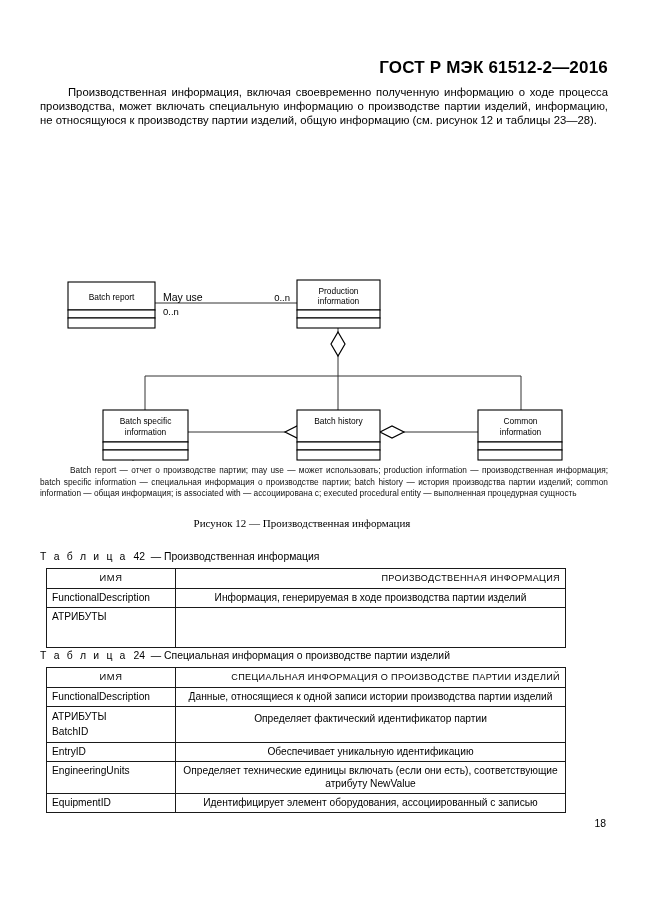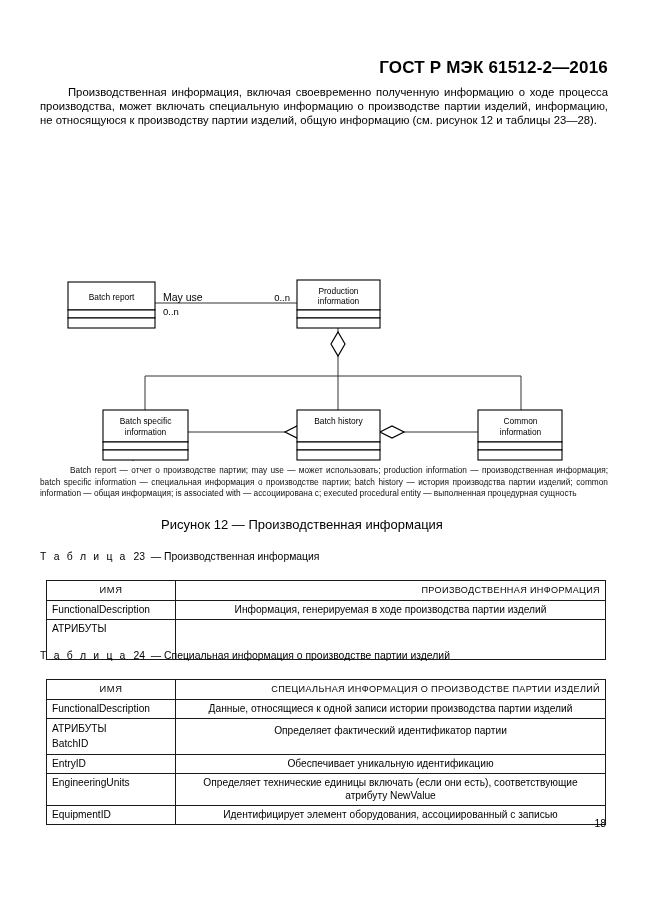--- a/index.html
+++ b/index.html
@@ -35,38 +35,37 @@
   
   .legend{
     position:absolute;left:40px;top:465px;width:568px;
     font-size:8.3px;line-height:11.6px;text-align:justify;
     color:#111;text-indent:30px;
   }
 
   
   .fig-caption{
     position:absolute;left:0;top:517px;width:604px;
-    text-align:center;font-size:13px;
+    text-align:center;font-size:11px;font-family:Liberation Serif, serif;
   }
 
   
   .tbl-title{
     position:absolute;left:40px;font-size:10.4px;white-space:nowrap;
   }
   .tbl-title .sp{letter-spacing:2.2px;}
   #t23-title{top:551px;}
   #t24-title{top:650px;}
 
   
   table.grid{
-    position:absolute;left:46px;width:560px;
+    position:absolute;left:46px;width:520px;
     border-collapse:collapse;
     font-size:10.2px;
     table-layout:fixed;
-    margin-top:12px;
   }
   table.grid td,table.grid th{
     border:1px solid #1a1a1a;
     padding:2px 5px 3px 5px;
     vertical-align:top;
     font-weight:normal;
     line-height:13px;
   }
   table.grid th{
     text-align:right;
@@ -184,21 +183,21 @@
       <text x="128" y="391" text-anchor="end" font-family="Liberation Sans, sans-serif" font-size="9.5" fill="#000">1</text>
     </svg>
   </div>
 
   <div class="legend">Batch report — отчет о производстве партии; may use — может использовать; production information — производственная информация; batch specific information — специальная информация о производстве партии; batch history — история производства партии изделий; common information — общая информация; is associated with — ассоциирована с; executed procedural entity — выполненная процедурная сущность</div>
 
   <div class="fig-caption">Рисунок 12 — Производственная информация</div>
 
   <div class="tbl-title" id="t23-title">
     <span class="sp">Т а б л и ц а</span>
-    <span>&nbsp;</span><span>23</span>
+    <span>&nbsp;</span><span>42</span>
     <span>&nbsp;</span><span>— Производственная информация</span>
   </div>
 
   <table class="grid" id="t23">
     <thead>
       <tr>
         <th class="name-col">ИМЯ</th>
         <th>ПРОИЗВОДСТВЕННАЯ ИНФОРМАЦИЯ</th>
       </tr>
     </thead>

